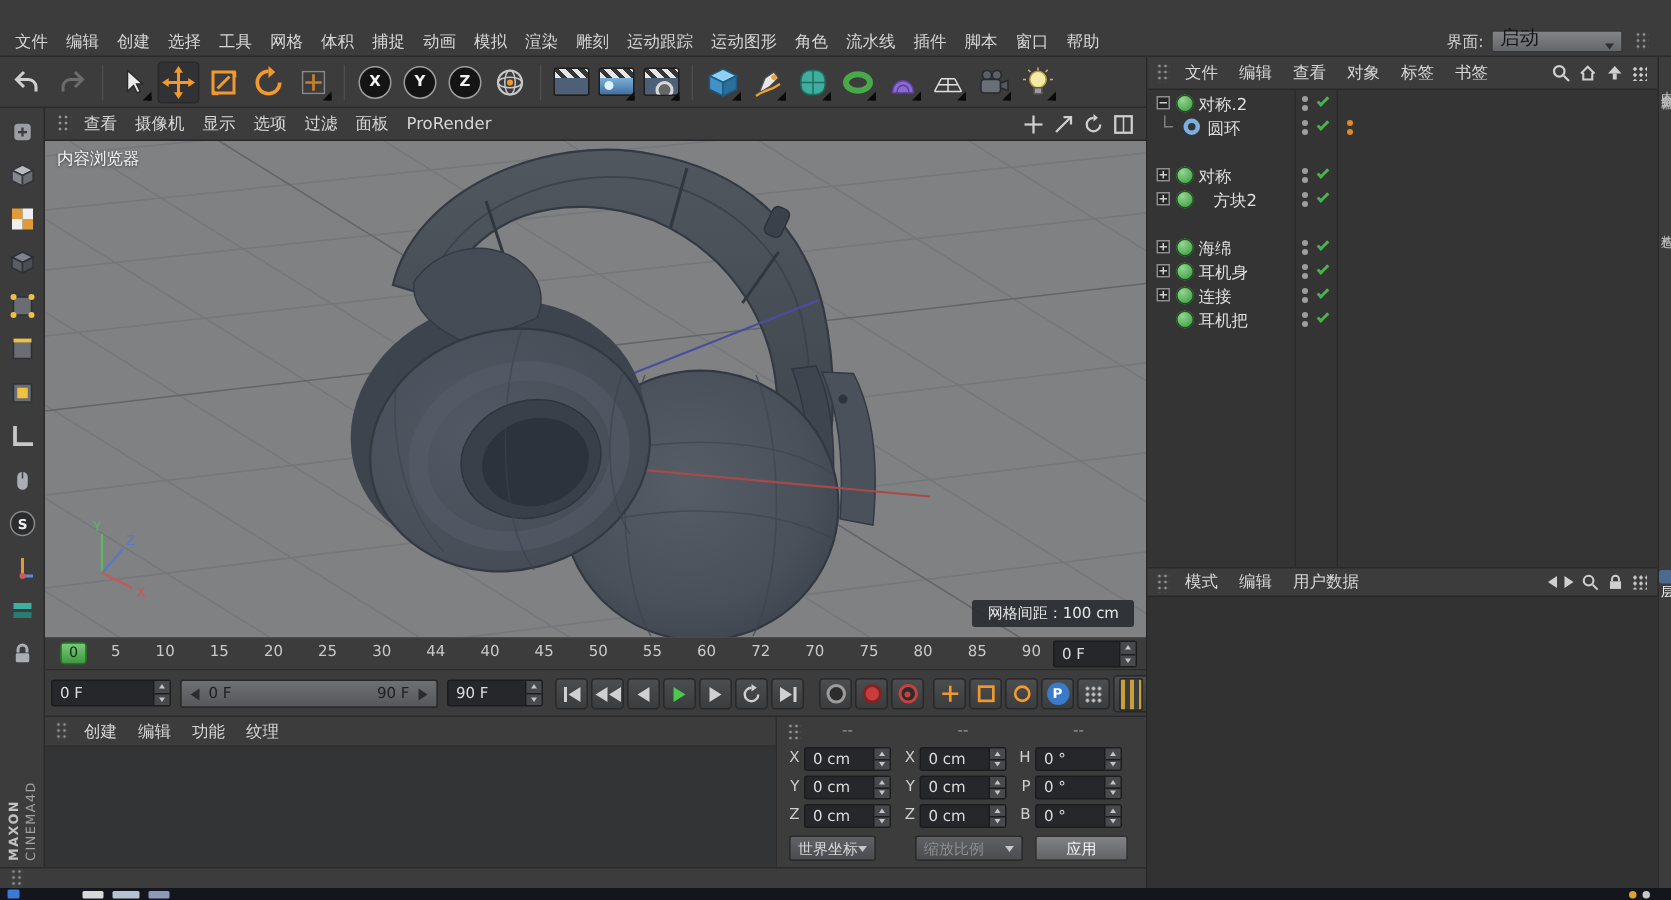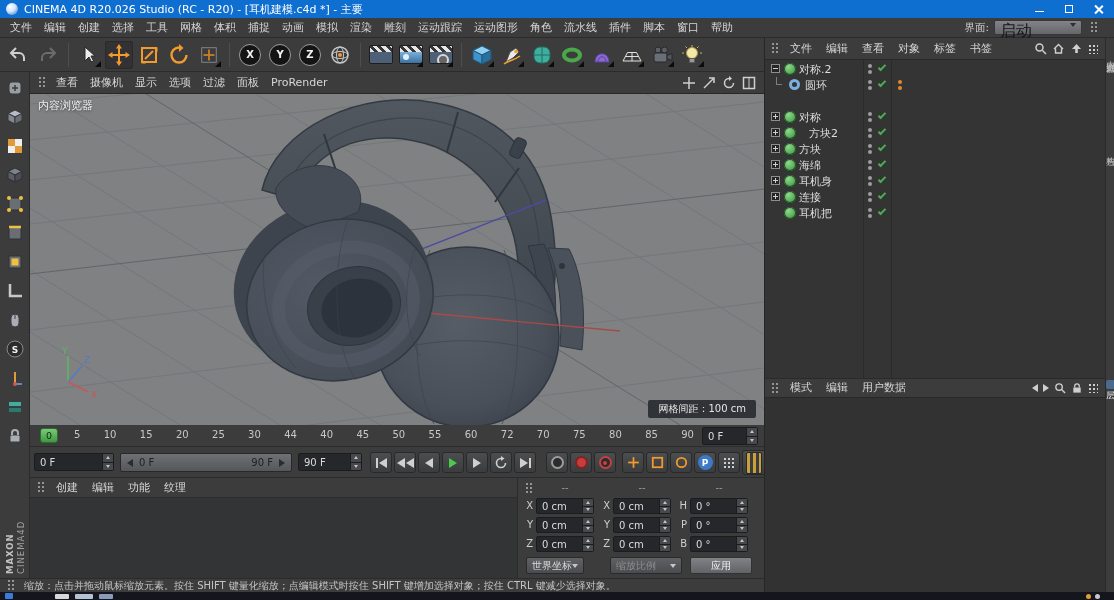--- a/index.html
+++ b/index.html
@@ -22,21 +22,21 @@
   .close-glyph::before,.close-glyph::after{content:"";position:absolute;left:4px;top:0;width:1.5px;height:11px;background:#fff}
   .close-glyph::before{transform:rotate(45deg)}.close-glyph::after{transform:rotate(-45deg)}
 
   
   .menubar{left:0;top:18px;width:1114px;height:20px;background:#3c3c3c;border-bottom:1px solid #2b2b2b;
     display:flex;align-items:center;padding-left:4px}
   .menu-item{padding:0 6px;line-height:20px;font-size:11px;color:#d6d6d6;white-space:nowrap}
   .iface{margin-left:auto;display:flex;align-items:center;gap:5px;padding-right:12px}
   .iface-label{font-size:10.5px;color:#cfcfcf}
   .iface-combo{width:88px;height:15px;background:linear-gradient(#828487,#64666a);border:1px solid #35373a;
-    border-radius:2px;display:flex;align-items:flex-start;padding:0 5px;font-size:16px;color:#141618}
+    border-radius:2px;display:flex;align-items:flex-end;padding:0 5px;font-size:13px;color:#141618}
   .car{margin-left:auto;width:0;height:0;border:3.5px solid transparent;border-top:4px solid #2c2e30;transform:translateY(2px)}
   .ghandle{width:9px;height:13px;background-image:radial-gradient(#959595 .9px,transparent 1.1px);
     background-size:4px 4px;flex:none;margin:0 3px}
 
   
   .toolbar{left:0;top:38px;width:764px;height:34px;background:#3c3c3c;border-bottom:1px solid #2b2b2b;
     display:flex;align-items:center;padding-left:4px;gap:2px}
   .tbtn{width:28px;height:28px;display:flex;align-items:center;justify-content:center;position:relative;border-radius:3px;flex:none}
   .tbtn.pressed{background:#323234;box-shadow:inset 0 0 0 1px #2a2a2a}
   .tsep{width:1px;height:24px;background:#2d2d2d;border-right:1px solid #4e4e4e;margin:0 4px;flex:none}
@@ -167,35 +167,20 @@
 
   
   .taskbar{left:0;top:592px;width:1114px;height:8px;background:#15161d;display:flex;align-items:center}
   .tk{height:5px;border-radius:1px;flex:none}
 </style>
 </head>
 <body>
 
 <div class="root">
 
-  <div class="abs titlebar">
-    <div class="app-icon"></div>
-    <span class="title-text">CINEMA 4D R20.026 Studio (RC - R20) - [耳机建模.c4d *] - 主要</span>
-    <div class="winbtns">
-      <div class="winbtn">
-          <i class="min-glyph"></i>
-        </div>
-      <div class="winbtn">
-          <i class="max-glyph"></i>
-        </div>
-      <div class="winbtn">
-          <i class="close-glyph"></i>
-        </div>
-    </div>
-  </div>
 
   <div class="abs menubar">
     <span class="menu-item">文件</span>
     <span class="menu-item">编辑</span>
     <span class="menu-item">创建</span>
     <span class="menu-item">选择</span>
     <span class="menu-item">工具</span>
     <span class="menu-item">网格</span>
     <span class="menu-item">体积</span>
     <span class="menu-item">捕捉</span>
@@ -839,21 +824,20 @@
       <span>缩放比例</span>
         <i class="carl"></i>
     </div>
     <div class="apply-btn" style="left:172px;top:79px;width:62px">
       <span>应用</span>
     </div>
   </div>
 
   <div class="abs statusbar">
     <div class="ghandle"></div>
-    <span class="status-text">缩放：点击并拖动鼠标缩放元素。按住 SHIFT 键量化缩放；点编辑模式时按住 SHIFT 键增加选择对象；按住 CTRL 键减少选择对象。</span>
   </div>
 
   <div class="abs rpanel">
     <div class="om-menubar">
       <div class="ghandle"></div>
       <span class="panel-menu-item">文件</span>
       <span class="panel-menu-item">编辑</span>
       <span class="panel-menu-item">查看</span>
       <span class="panel-menu-item">对象</span>
       <span class="panel-menu-item">标签</span>
@@ -915,30 +899,20 @@
       <div class="om-row" style="top:65px">
         <i class="xbox plus" style="left:6px"></i>
         <i class="oicon" style="left:19px"></i>
         <span class="om-name" style="left:44px">方块2</span>
         <span class="vdots">
             <i></i>
             <i></i>
           </span>
         <i class="chk"></i>
       </div>
-      <div class="om-row" style="top:81px">
-        <i class="xbox plus" style="left:6px"></i>
-        <i class="oicon" style="left:19px"></i>
-        <span class="om-name" style="left:34px">方块</span>
-        <span class="vdots">
-            <i></i>
-            <i></i>
-          </span>
-        <i class="chk"></i>
-      </div>
       <div class="om-row" style="top:113px">
         <i class="xbox plus" style="left:6px"></i>
         <i class="oicon" style="left:19px"></i>
         <span class="om-name" style="left:34px">耳机身</span>
         <span class="vdots">
             <i></i>
             <i></i>
           </span>
         <i class="chk"></i>
       </div>

